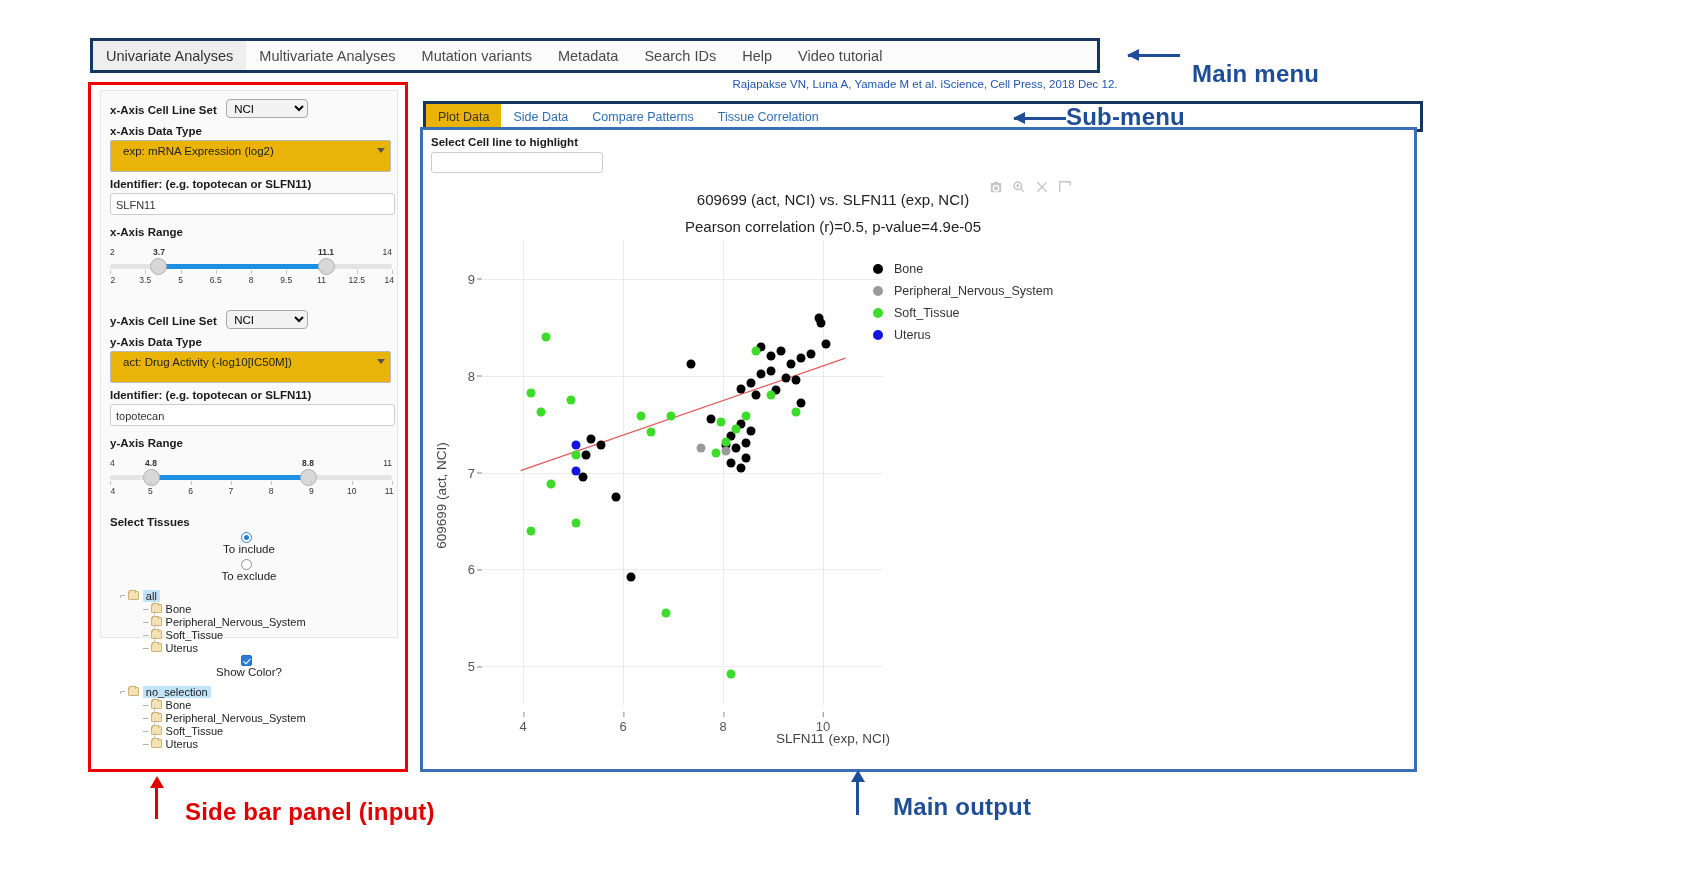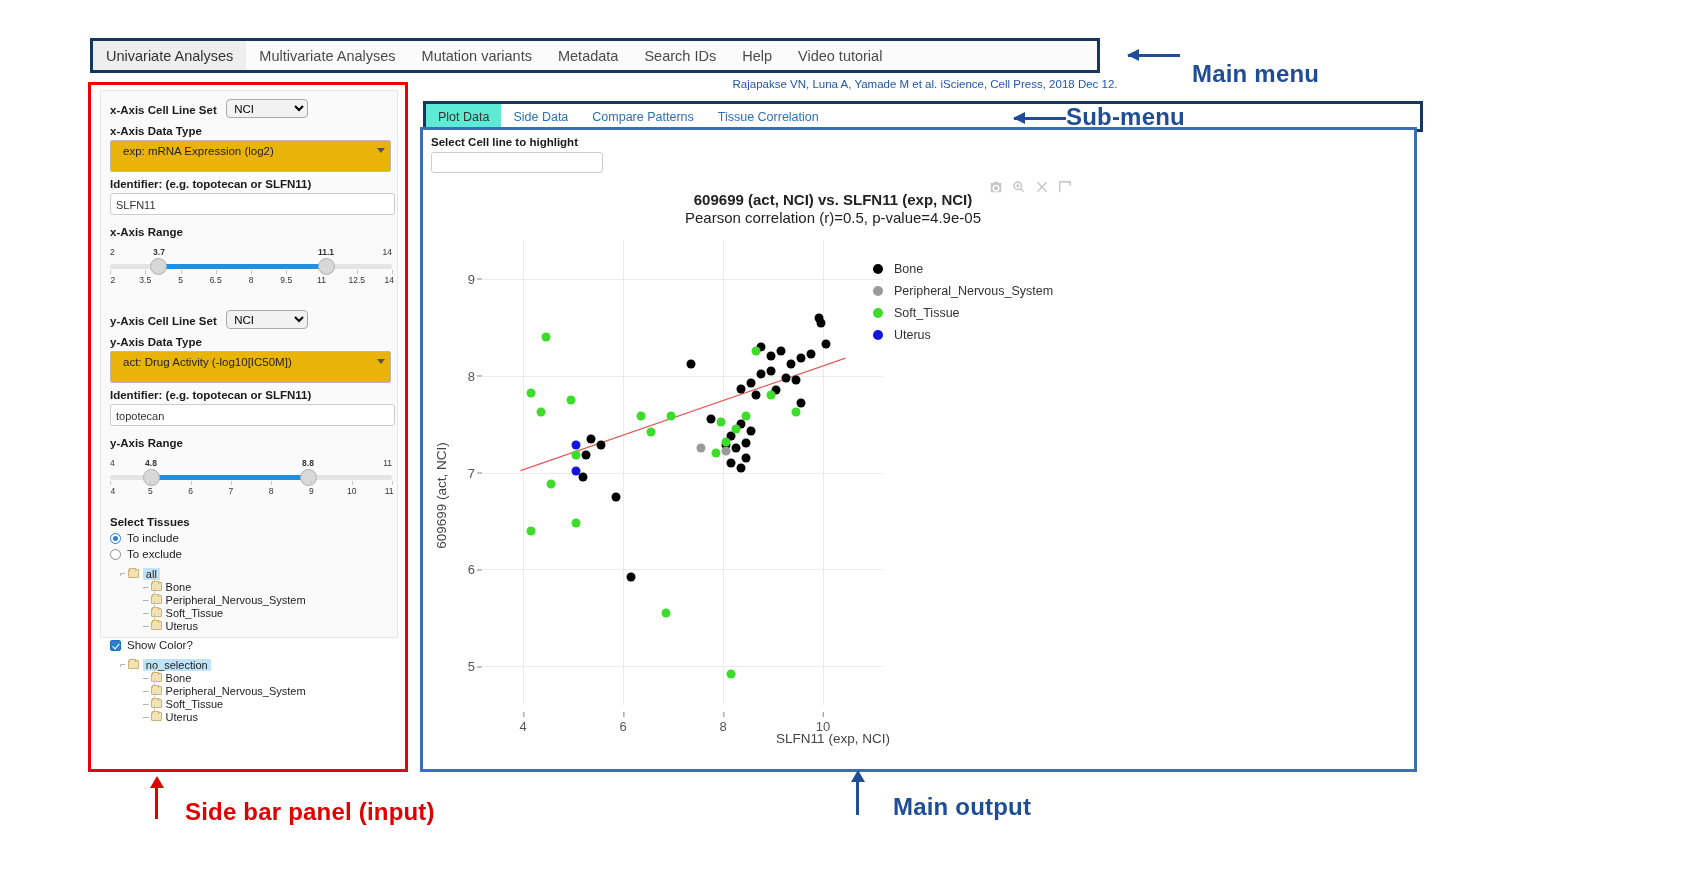--- a/index.html
+++ b/index.html
@@ -111,21 +111,21 @@
   .slider-ticks { position:absolute; left:0; top:23px; width:100%; height:12px; }
   .slider-ticks i {
     position:absolute; top:0; width:1px; height:4px; background:#c5c5c5;
   }
   .slider-scale { position:absolute; left:0; top:28px; width:100%; height:12px; }
   .slider-scale span {
     position:absolute; font-size:8.5px; color:#333; transform:translateX(-50%);
   }
 
   
-  .radio-row, .check-row { display:flex; align-items:center; margin:4px 0 2px; font-size:11.5px; color:#222; }
+  .radio-row, .check-row { display:flex; align-items:center; margin:4px 0 2px; font-size:11.5px; color:#222;flex-direction:column; }
   .radio {
     width:11px; height:11px; border-radius:50%; border:1px solid #8d8d8d;
     background:#fff; margin-right:6px; position:relative; flex:none;
   }
   .radio.on { border-color:#2a7fd4; }
   .radio.on:after {
     content:""; position:absolute; left:2px; top:2px; width:5px; height:5px;
     border-radius:50%; background:#2a7fd4;
   }
   .cbox {
@@ -160,44 +160,44 @@
   
   #submenu-frame {
     position:absolute; left:423px; top:101px; width:1000px; height:31px;
     border:3px solid #17365d; background:#ffffff;
   }
   #submenu-bar { position:absolute; inset:0; background:#ffffff; display:flex; align-items:stretch; }
   .subtab {
     display:flex; align-items:center; padding:0 12px; font-size:12.5px;
     color:#2f6fb5; cursor:pointer; white-space:nowrap;
   }
-  .subtab.active { background:#5eead4; color:#333; }
+  .subtab.active { background:#eab308; color:#333; }
 
   #output-frame {
     position:absolute; left:420px; top:127px; width:997px; height:645px;
     border:3px solid #3a6fb5; background:#ffffff;
   }
 
   #highlight-label {
     position:absolute; left:8px; top:6px; font-size:11.5px;
     font-weight:bold; color:#1a1a1a;
   }
   #highlight-input {
     position:absolute; left:8px; top:22px; width:172px; height:21px;
     border:1px solid #cccccc; border-radius:3px; background:#fff;
   }
 
   
   #plot { position:absolute; left:0; top:48px; right:0; bottom:0; }
   #plot-title {
     position:absolute; left:0; top:12px; width:820px; text-align:center;
-    font-size:15px; color:#222; line-height:1.28;font-weight:bold;
+    font-size:15px; color:#222; line-height:1.28;
   }
   #plot-subtitle {
-    position:absolute; left:0; top:31px; width:820px; text-align:center;
+    position:absolute; left:0; top:40px; width:820px; text-align:center;
     font-size:15px; color:#222;
   }
   #modebar { position:absolute; left:566px; top:2px; display:flex; gap:9px; opacity:.33; }
   #modebar svg { display:block; }
 
   #ylabel {
     position:absolute; left:-82px; top:310px; width:200px; text-align:center;
     font-size:13.5px; color:#444; transform:rotate(-90deg);
   }
   #xlabel {
@@ -403,21 +403,21 @@
         <span class="tree-label">Soft_Tissue</span>
       </div>
       <div class="tree-row child">
         <span class="tree-guide"></span>
         <span class="tree-dash">–</span>
         <span class="folder"></span>
         <span class="tree-label">Uterus</span>
       </div>
     </div>
 
-    <div class="check-row" style="margin-top:7px;">
+    <div class="check-row" style="margin-top:1px;">
       <span class="cbox"></span>
       <span>Show Color?</span>
     </div>
 
     <div class="tree">
       <div class="tree-row">
         <span class="tree-dash">⌐</span>
         <span class="folder"></span>
         <span class="tree-label sel">no_selection</span>
       </div>

